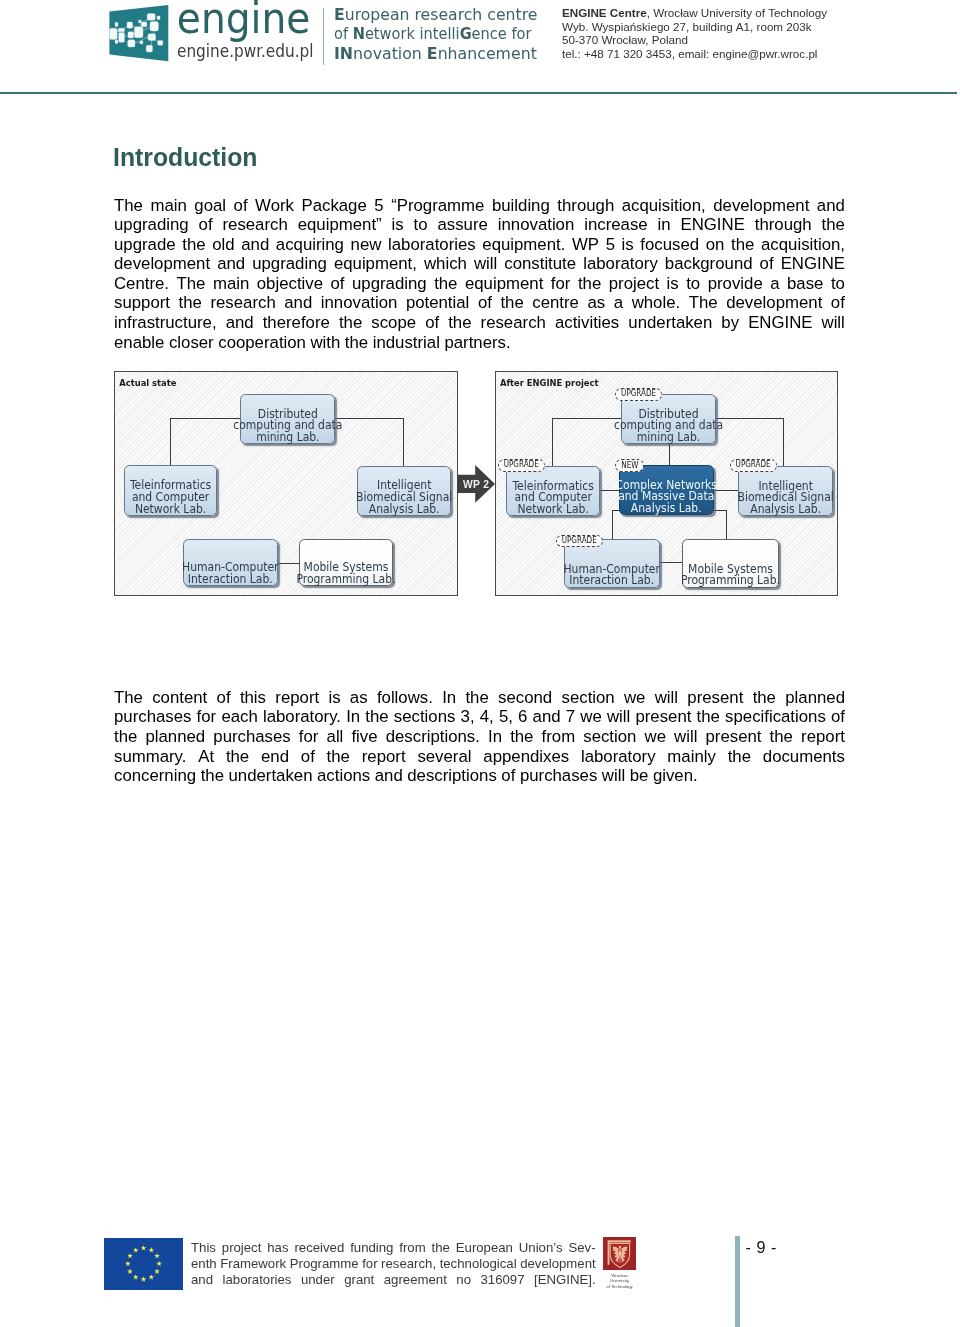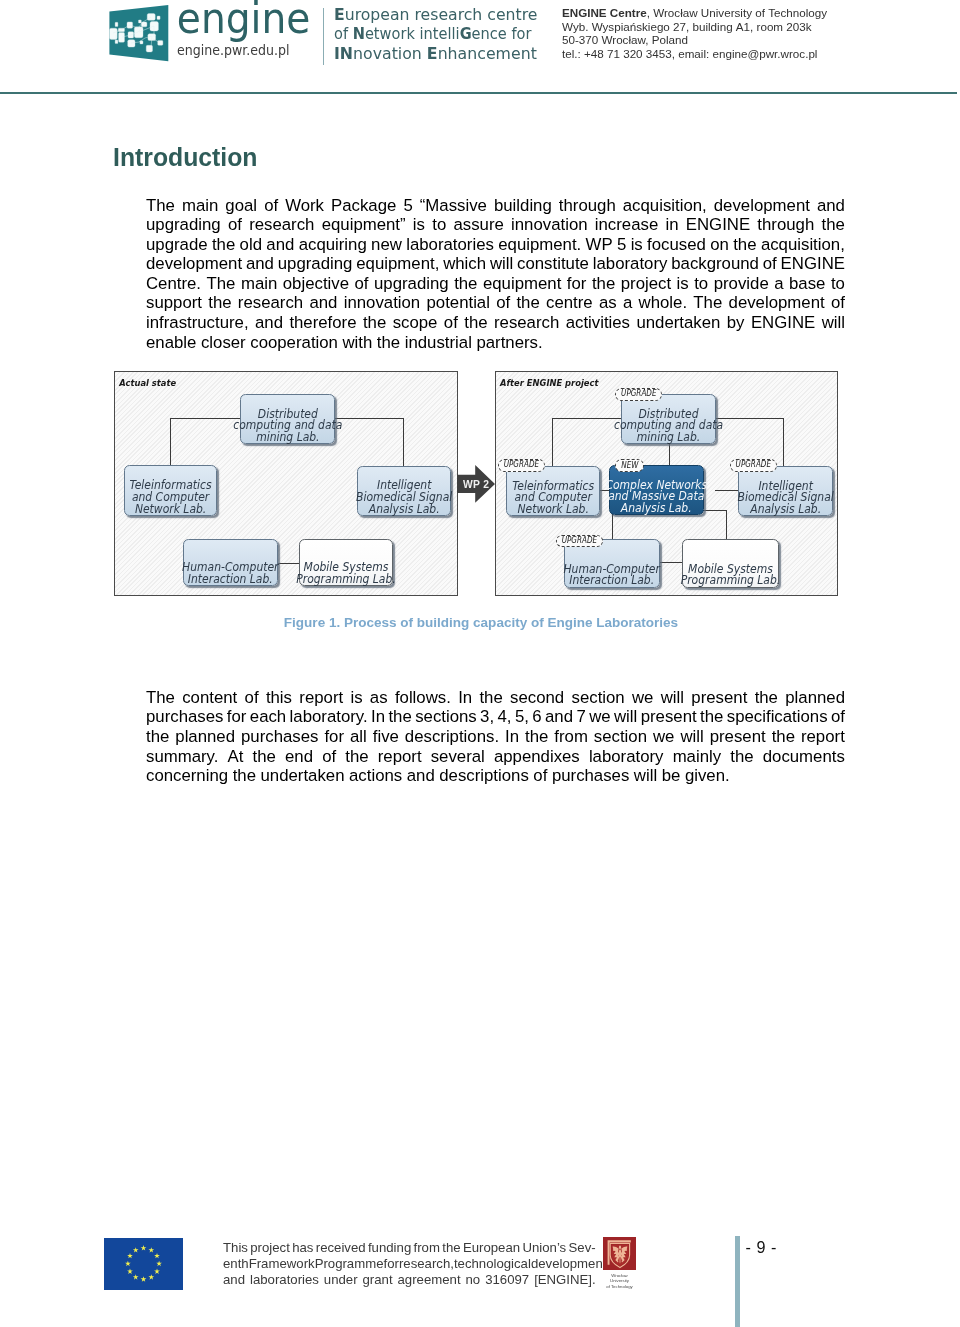--- a/index.html
+++ b/index.html
@@ -4,49 +4,49 @@
 <style>
   html,body{margin:0;padding:0;}
   body{width:960px;height:1327px;background:#fff;font-family:"Liberation Sans",sans-serif;position:relative;overflow:hidden;}
   .page{position:absolute;left:0;top:0;width:960px;height:1327px;}
 
   
   #header{position:absolute;left:0;top:0;width:960px;height:92px;}
   #logo-mark{position:absolute;left:109px;top:5px;width:60px;height:57px;overflow:visible;}
   #logo-word{position:absolute;left:176.8px;top:-3.4px;font-size:43.5px;color:#2d6265;line-height:1;
       font-family:"DejaVu Sans",sans-serif;font-stretch:condensed;font-weight:400;}
-  #logo-url{position:absolute;left:177px;top:43px;font-size:14px;color:#3d3d3d;font-family:"DejaVu Sans",sans-serif;
+  #logo-url{position:absolute;left:177px;top:43px;font-size:17px;color:#3d3d3d;font-family:"DejaVu Sans",sans-serif;
       font-stretch:condensed;font-weight:400;line-height:1;white-space:nowrap;}
   #hdr-divider{position:absolute;left:323px;top:8.4px;width:1.2px;height:57px;background:#8badb4;}
   #hdr-tag{position:absolute;left:334.3px;top:5.5px;font-size:15.3px;line-height:19.75px;color:#3a6165;
       font-family:"DejaVu Sans",sans-serif;white-space:nowrap;transform:scaleX(1.028);transform-origin:left top;}
   #hdr-tag b{font-weight:700;}
   #hdr-tag>div{transform-origin:left top;}
   #hdr-tag>div:nth-child(1){transform:scaleX(0.997);}
   #hdr-tag>div:nth-child(2){transform:scaleX(0.927);}
   #hdr-tag>div:nth-child(3){transform:scaleX(1.002);}
   #hdr-addr{position:absolute;left:562px;top:5.8px;font-size:11.65px;line-height:13.83px;color:#323232;white-space:nowrap;}
   #hdr-addr b{font-weight:700;}
   #hdr-rule{position:absolute;left:0;top:91.5px;width:957px;height:2px;background:#3e7373;}
 
   
   #h1{position:absolute;left:113px;top:143.6px;margin:0;font-size:26.3px;font-weight:700;color:#2f5c59;
       font-family:"Liberation Sans",sans-serif;line-height:1;transform:scaleX(0.942);transform-origin:left top;white-space:nowrap;}
   .para{position:absolute;width:731px;left:114px;font-size:16.8px;line-height:19.6px;color:#000;}
-  .para .ln{display:flex;justify-content:space-between;white-space:pre;height:19.6px;margin-left:32px;}
+  .para .ln{display:flex;justify-content:space-between;white-space:pre;height:19.6px;}
   .para .ln.last{justify-content:flex-start;}
   .para .ln.last span{margin-right:.27em;}
   #p1{top:195.5px;}
   #p2{top:687.8px;}
 
   
   #figure{position:absolute;left:114px;top:371px;width:723px;height:222px;}
   .panel{position:absolute;top:0;height:223px;border:1px solid #4a4a4a;
      background-color:#f8f8f8;
-     background-image:repeating-linear-gradient(135deg, #eeeeee 0 1.1px, #fafafa 1.1px 3.1px);font-style:italic;}
+     background-image:repeating-linear-gradient(135deg, #eeeeee 0 1.1px, #fafafa 1.1px 3.1px);}
   #panel-left{left:0;width:341.9px;}
   #panel-right{left:380.7px;width:341.6px;}
   .panel-title{position:absolute;left:4.3px;top:5.7px;font-size:9.3px;font-weight:700;color:#1a1a1a;line-height:1;
       font-family:"DejaVu Sans",sans-serif;font-stretch:condensed;z-index:4;}
   .node{position:absolute;border:1px solid #63788d;border-radius:5.5px;
      background:linear-gradient(180deg,#dfeaf4 0%,#d2e0ed 50%,#c3d6e6 100%);
      box-shadow:2.2px 2.2px 1.2px -0.6px rgba(92,105,120,.78);
      font-family:"DejaVu Sans",sans-serif;font-stretch:condensed;font-size:12px;line-height:11.6px;color:#2e3b49;
      display:flex;align-items:flex-end;justify-content:center;text-align:center;z-index:3;white-space:nowrap;}
   .node.plain{background:linear-gradient(180deg,#ffffff 0%,#fcfcfc 55%,#f1f3f5 100%);border-color:#5e6469;}
@@ -124,21 +124,21 @@
         <div><b>ENGINE Centre</b>,&nbsp;Wrocław&nbsp;University&nbsp;of&nbsp;Technology</div>
         <div>Wyb.&nbsp;Wyspiańskiego&nbsp;27,&nbsp;building&nbsp;A1,&nbsp;room&nbsp;203k</div>
         <div>50-370&nbsp;Wrocław,&nbsp;Poland</div>
         <div>tel.:&nbsp;+48&nbsp;71&nbsp;320&nbsp;3453,&nbsp;email:&nbsp;engine@pwr.wroc.pl</div>
       </div>
     <div id="hdr-rule"></div>
   </div>
 
   <h1 id="h1">Introduction</h1>
   <div class="para" id="p1">
-      <div class="ln"><span>The</span><span>main</span><span>goal</span><span>of</span><span>Work</span><span>Package</span><span>5</span><span>“Massive</span><span>building</span><span>through</span><span>acquisition,</span><span>development</span><span>and</span></div>
+      <div class="ln"><span>The</span><span>main</span><span>goal</span><span>of</span><span>Work</span><span>Package</span><span>5</span><span>“Programme</span><span>building</span><span>through</span><span>acquisition,</span><span>development</span><span>and</span></div>
       <div class="ln"><span>upgrading</span><span>of</span><span>research</span><span>equipment”</span><span>is</span><span>to</span><span>assure</span><span>innovation</span><span>increase</span><span>in</span><span>ENGINE</span><span>through</span><span>the</span></div>
       <div class="ln"><span>upgrade</span><span>the</span><span>old</span><span>and</span><span>acquiring</span><span>new</span><span>laboratories</span><span>equipment.</span><span>WP</span><span>5</span><span>is</span><span>focused</span><span>on</span><span>the</span><span>acquisition,</span></div>
       <div class="ln"><span>development</span><span>and</span><span>upgrading</span><span>equipment,</span><span>which</span><span>will</span><span>constitute</span><span>laboratory</span><span>background</span><span>of</span><span>ENGINE</span></div>
       <div class="ln"><span>Centre.</span><span>The</span><span>main</span><span>objective</span><span>of</span><span>upgrading</span><span>the</span><span>equipment</span><span>for</span><span>the</span><span>project</span><span>is</span><span>to</span><span>provide</span><span>a</span><span>base</span><span>to</span></div>
       <div class="ln"><span>support</span><span>the</span><span>research</span><span>and</span><span>innovation</span><span>potential</span><span>of</span><span>the</span><span>centre</span><span>as</span><span>a</span><span>whole.</span><span>The</span><span>development</span><span>of</span></div>
       <div class="ln"><span>infrastructure,</span><span>and</span><span>therefore</span><span>the</span><span>scope</span><span>of</span><span>the</span><span>research</span><span>activities</span><span>undertaken</span><span>by</span><span>ENGINE</span><span>will</span></div>
       <div class="ln last"><span>enable</span><span>closer</span><span>cooperation</span><span>with</span><span>the</span><span>industrial</span><span>partners.</span></div>
     </div>
 
   <div id="figure">
@@ -212,21 +212,21 @@
           <div class="node blue" style="left:10.4px;top:94.2px;width:92.2px;height:48.1px">
             <div>
               <div>Teleinformatics</div>
               <div>and Computer</div>
               <div>Network Lab.</div>
             </div>
           </div>
           <div class="tag" style="left:2px;top:86.9px">
             <span>UPGRADE</span>
           </div>
-          <div class="node navy" style="left:113px;top:93.2px;width:93.1px;height:48.3px">
+          <div class="node navy" style="left:123px;top:93.2px;width:93.1px;height:48.3px">
             <div>
               <div>Complex Networks</div>
               <div>and Massive Data</div>
               <div>Analysis Lab.</div>
             </div>
           </div>
           <div class="tag" style="left:119.60000000000001px;top:87.4px">
             <span>NEW</span>
           </div>
           <div class="node blue" style="left:242.8px;top:94.2px;width:92.4px;height:48.1px">
@@ -257,21 +257,20 @@
         </div>
     </div>
     <div id="wp5">
       <svg width="38" height="38" viewBox="0 0 38 38">
         <path d="M0,9.7 L18.2,9.7 L18.2,0 L38,18.9 L18.2,37.8 L18.2,27.9 L0,27.9 Z" fill="#3f3f3f"></path>
       </svg>
       <span>WP 2</span>
     </div>
   </div>
 
-  <div id="fig-cap">Figure 1. Process of building capacity of Engine Laboratories</div>
   <div class="para" id="p2">
       <div class="ln"><span>The</span><span>content</span><span>of</span><span>this</span><span>report</span><span>is</span><span>as</span><span>follows.</span><span>In</span><span>the</span><span>second</span><span>section</span><span>we</span><span>will</span><span>present</span><span>the</span><span>planned</span></div>
       <div class="ln"><span>purchases</span><span>for</span><span>each</span><span>laboratory.</span><span>In</span><span>the</span><span>sections</span><span>3,</span><span>4,</span><span>5,</span><span>6</span><span>and</span><span>7</span><span>we</span><span>will</span><span>present</span><span>the</span><span>specifications</span><span>of</span></div>
       <div class="ln"><span>the</span><span>planned</span><span>purchases</span><span>for</span><span>all</span><span>five</span><span>descriptions.</span><span>In</span><span>the</span><span>from</span><span>section</span><span>we</span><span>will</span><span>present</span><span>the</span><span>report</span></div>
       <div class="ln"><span>summary.</span><span>At</span><span>the</span><span>end</span><span>of</span><span>the</span><span>report</span><span>several</span><span>appendixes</span><span>laboratory</span><span>mainly</span><span>the</span><span>documents</span></div>
       <div class="ln last"><span>concerning</span><span>the</span><span>undertaken</span><span>actions</span><span>and</span><span>descriptions</span><span>of</span><span>purchases</span><span>will</span><span>be</span><span>given.</span></div>
     </div>
 
   <svg id="eu-flag" viewBox="0 0 79 52" width="79" height="52">
     <rect x="0" y="0" width="79" height="52" fill="#12479b"></rect>

